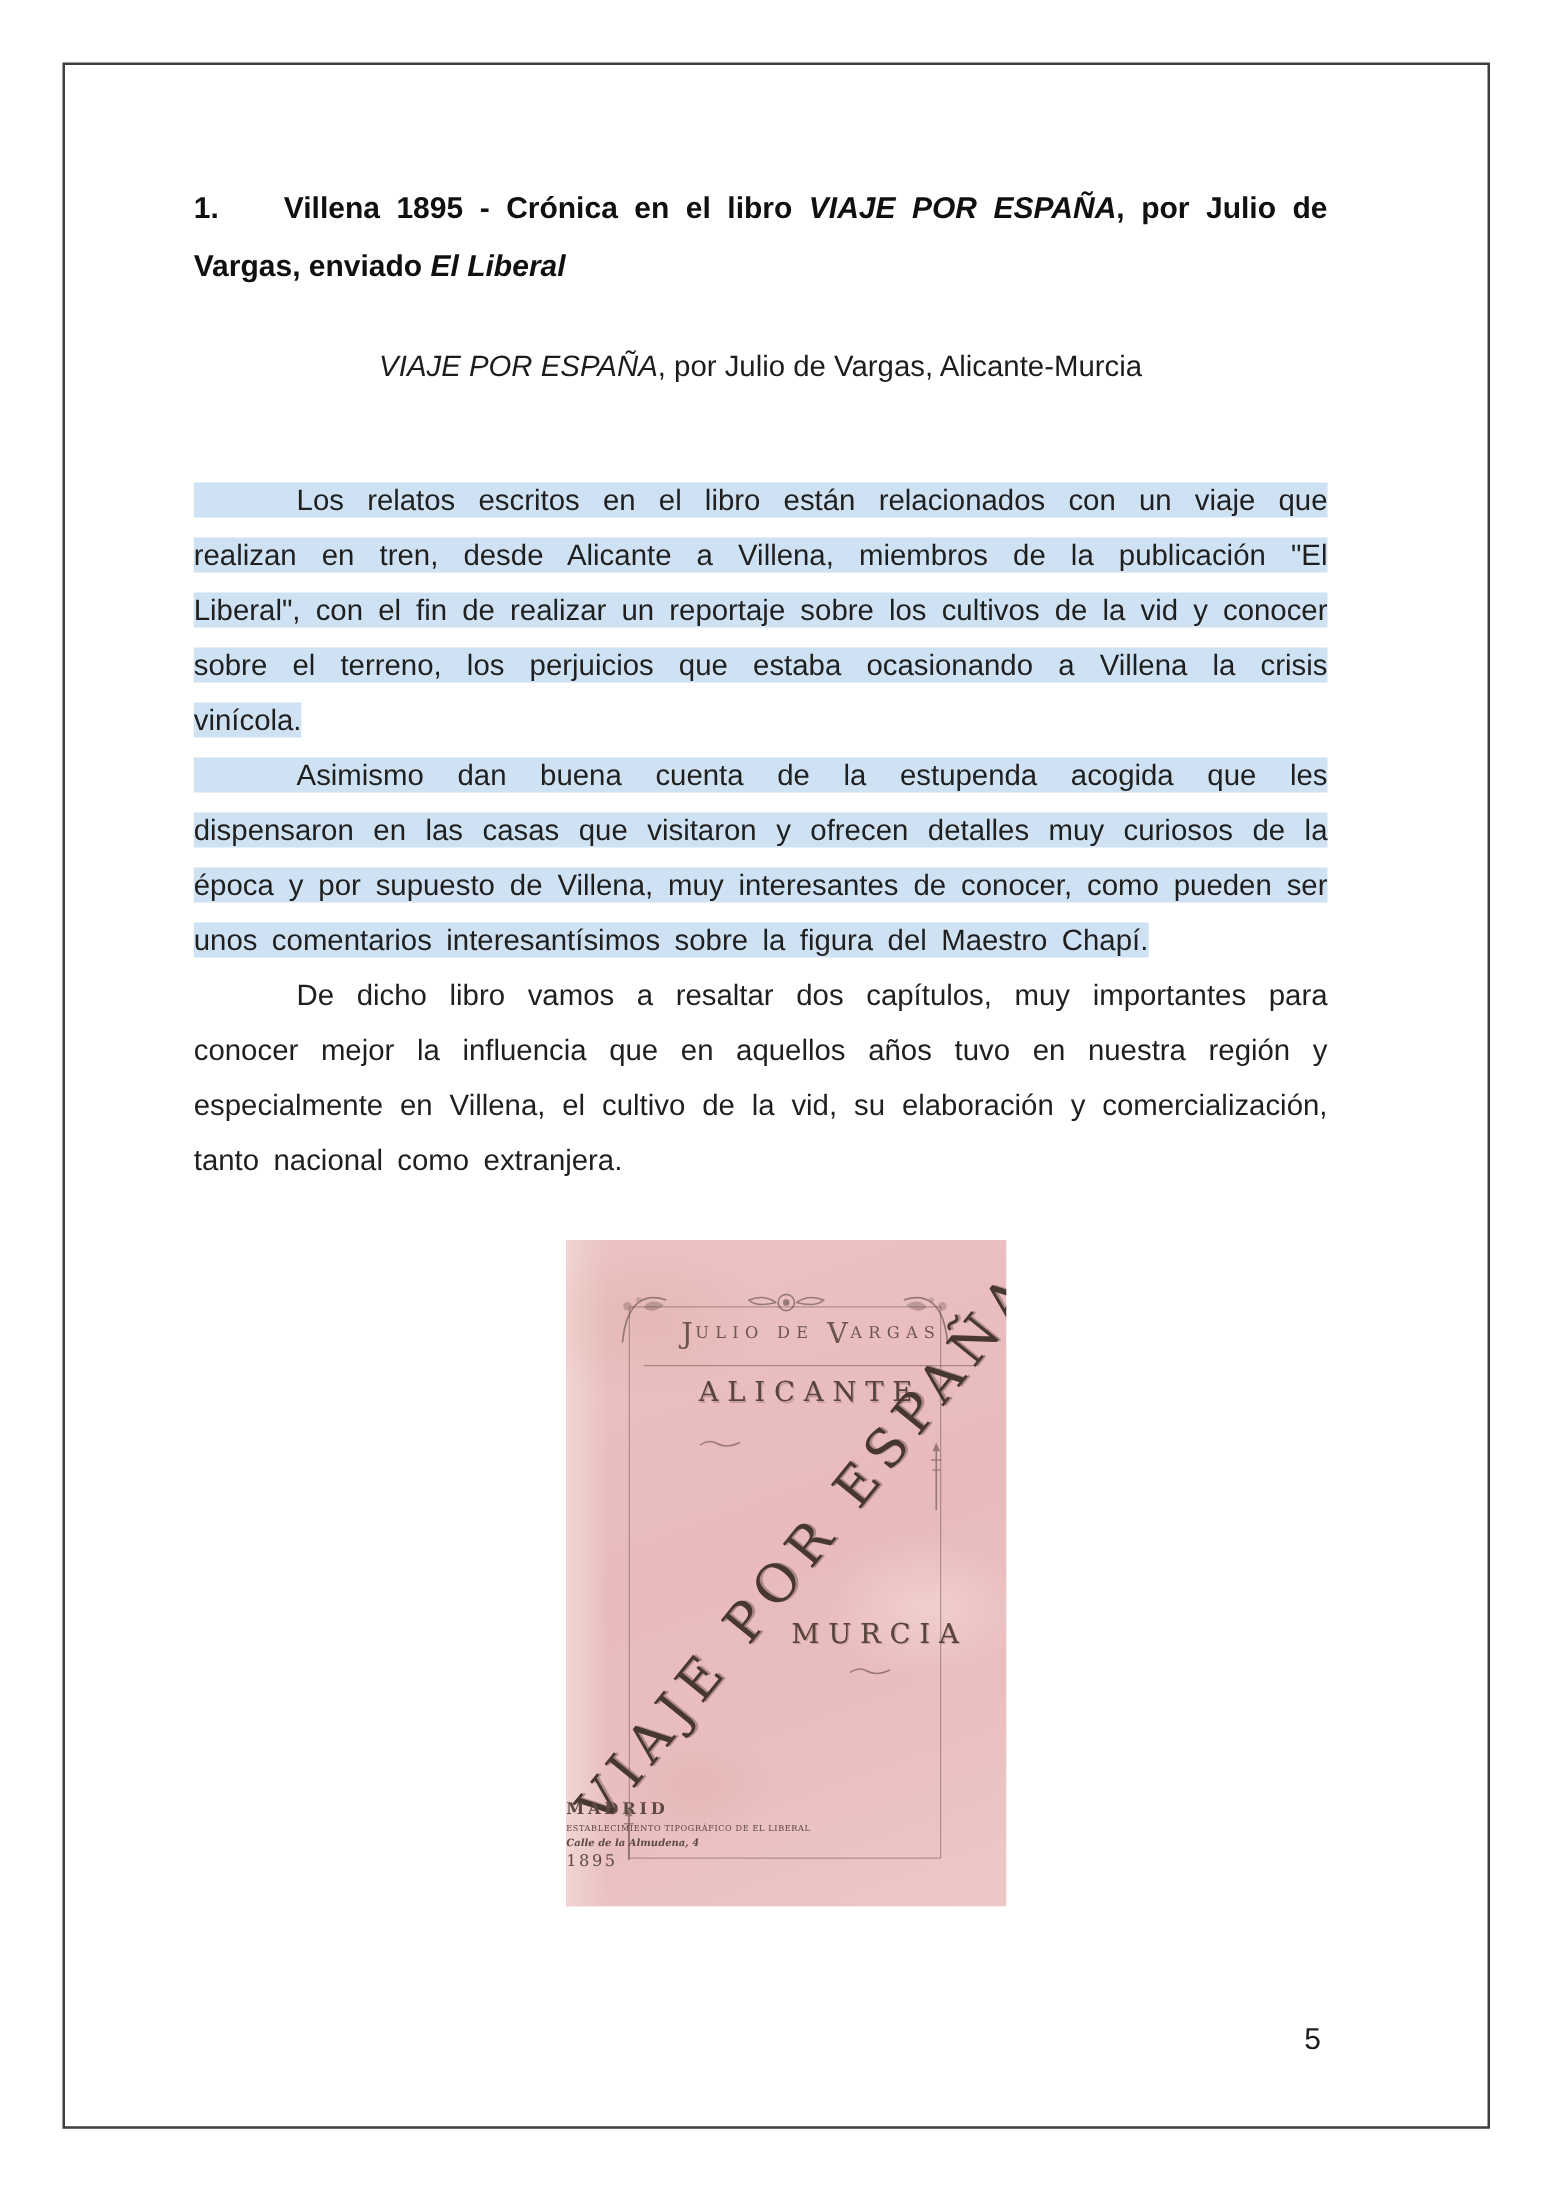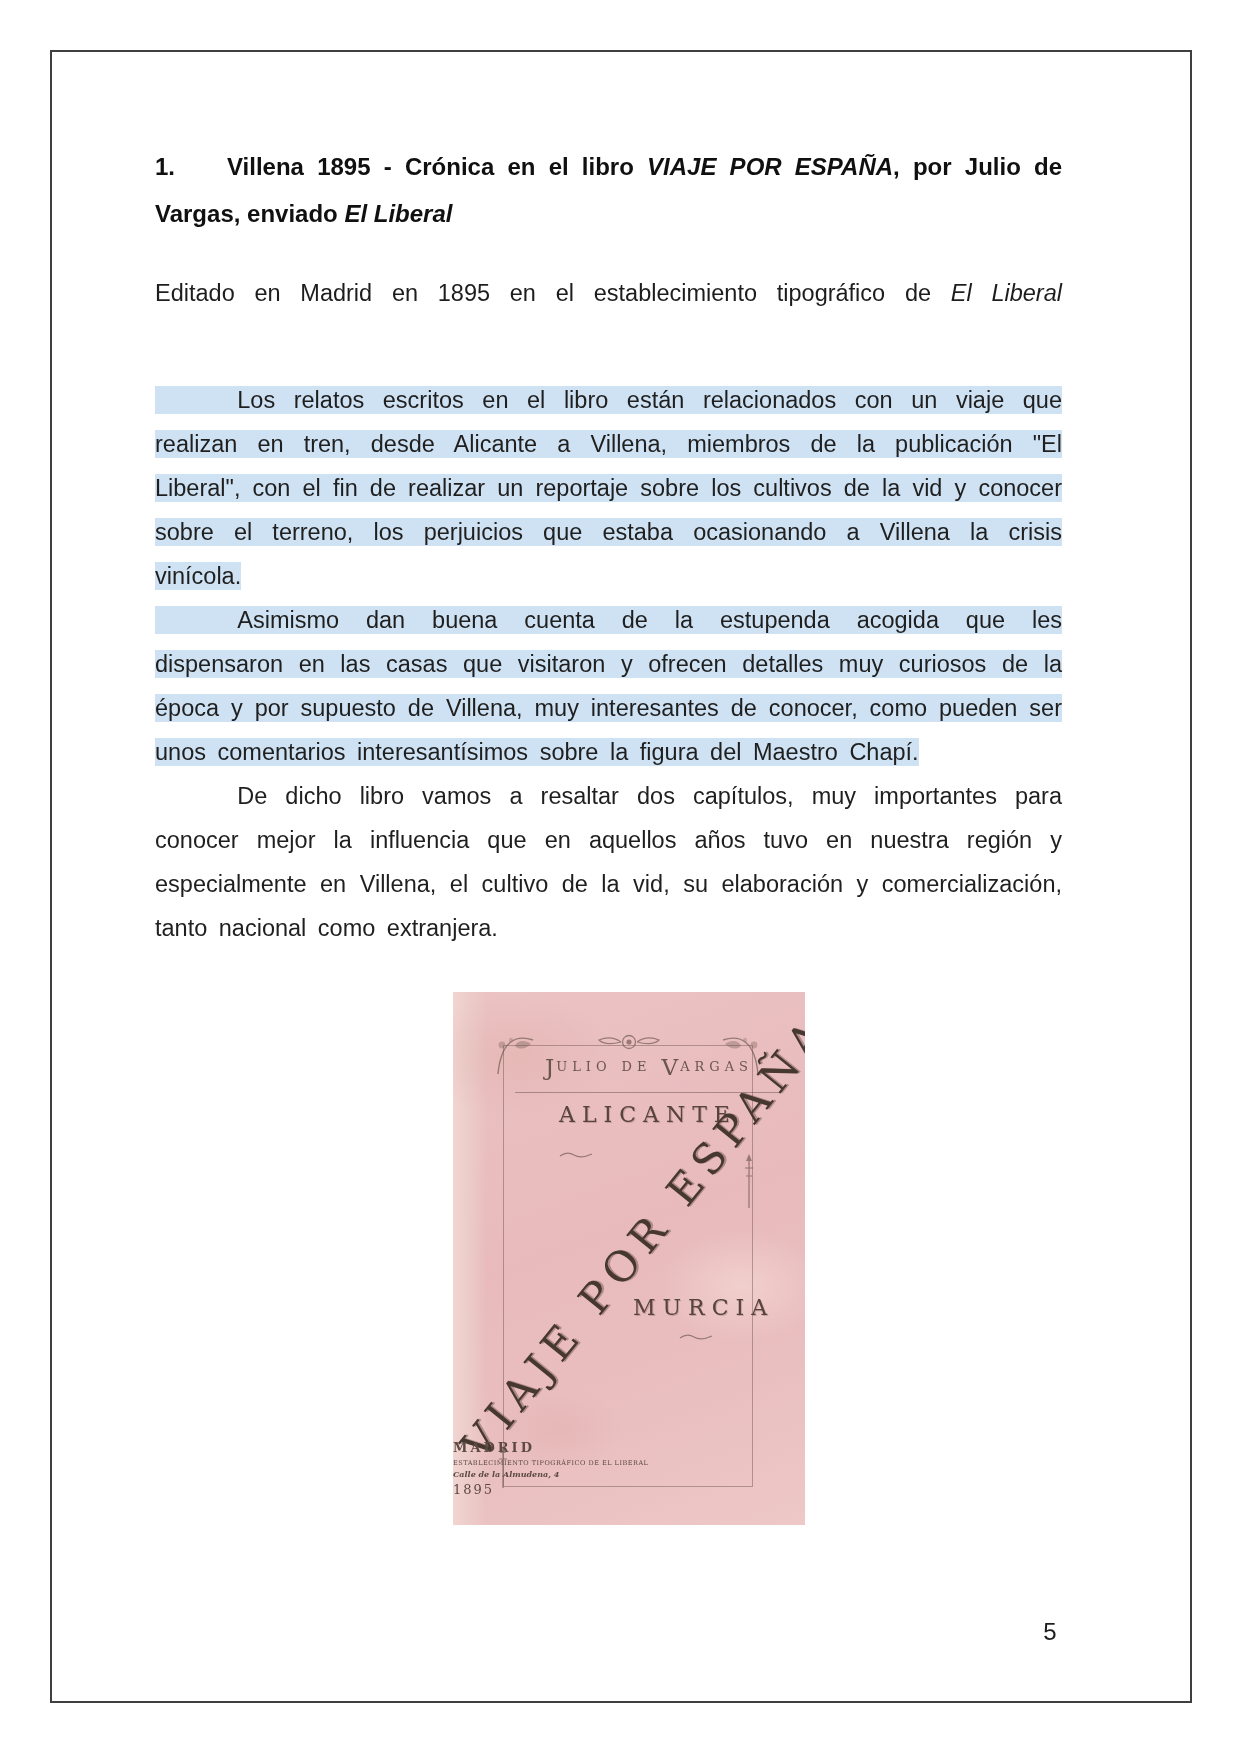--- a/index.html
+++ b/index.html
@@ -111,21 +111,21 @@
 <body>
 
 <div class="page">
   <div class="border-rect"></div>
 
   <div class="heading">
     <span class="h-num">1.</span><span>Villena 1895 - Crónica en el libro </span><span class="bi">VIAJE POR ESPAÑA</span><span>, por Julio de Vargas, enviado </span><span class="bi">El Liberal</span>
   </div>
 
   <div class="subtitle">
-    <div class="sub-line2"><span>Editado en Madrid en 1895 en el establecimiento tipográfico de </span><span class="it">El Liberal</span></div>
+    <div class="sub-line1"><span class="it">VIAJE POR ESPAÑA</span><span>, por Julio de Vargas, Alicante-Murcia</span></div>
   </div>
 
   <div class="body-text">
     <p><span class="hl">    Los relatos escritos en el libro están relacionados con un viaje que realizan en tren, desde Alicante a Villena, miembros de la publicación "El Liberal", con el fin de realizar un reportaje sobre los cultivos de la vid y conocer sobre el terreno, los perjuicios que estaba ocasionando a Villena la crisis vinícola.</span></p>
     <p><span class="hl">    Asimismo dan buena cuenta de la estupenda acogida que les dispensaron en las casas que visitaron y ofrecen detalles muy curiosos de la época y por supuesto de Villena, muy interesantes de conocer, como pueden ser unos comentarios interesantísimos sobre la figura del Maestro Chapí.</span></p>
     <p><span>    De dicho libro vamos a resaltar dos capítulos, muy importantes para conocer mejor la influencia que en aquellos años tuvo en nuestra región y especialmente en Villena, </span><span class="b">el cultivo de la vid</span><span>, su elaboración y comercialización, tanto nacional como extranjera.</span></p>
   </div>
 
   <div class="cover">
     <div class="cover-inner"></div>

